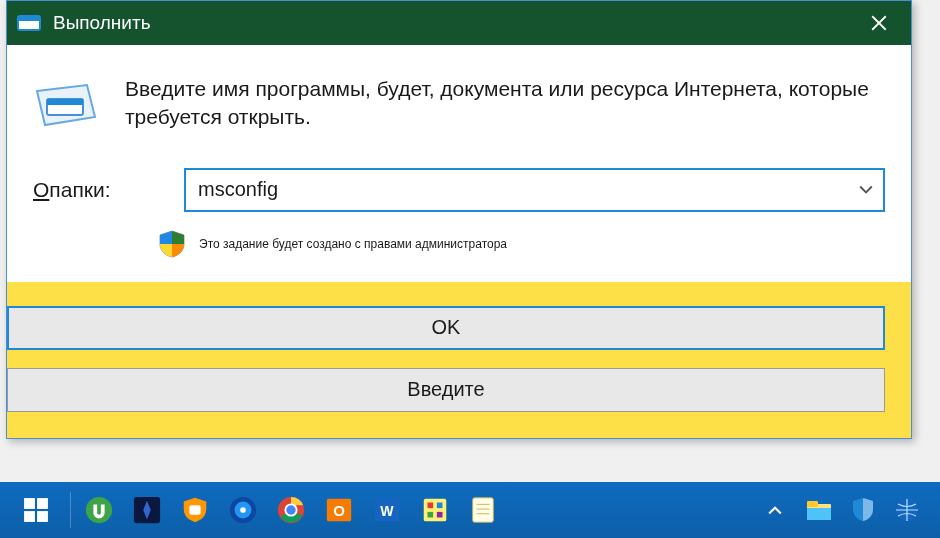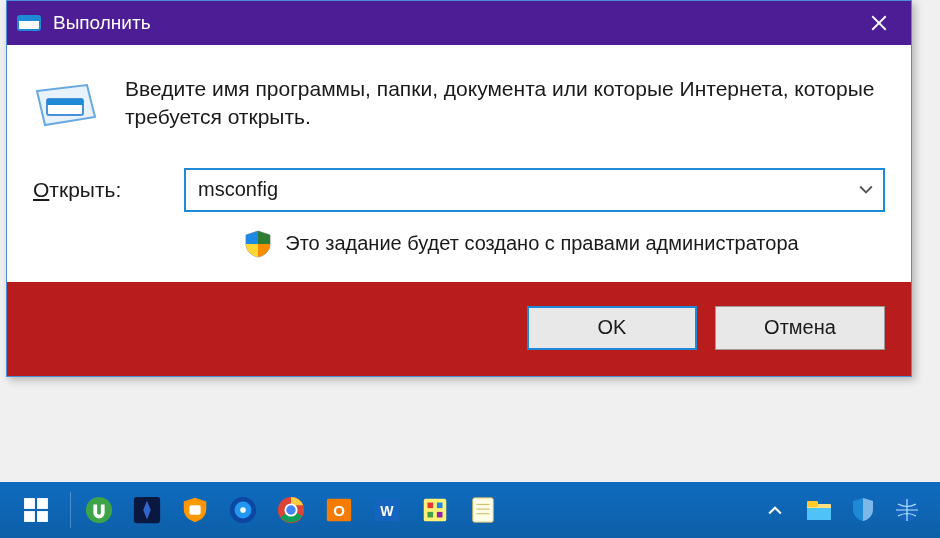--- a/index.html
+++ b/index.html
@@ -17,21 +17,21 @@
   .dialog {
     position: absolute;
     left: 6px;
     top: 0;
     width: 906px;
     background: #ffffff;
     border: 1px solid #4a90d9;
     box-shadow: 3px 3px 8px rgba(0,0,0,0.25);
   }
   .titlebar {
-    background: #4c1d95;
+    background: #14532d;
     color: #fff;
     height: 44px;
     display: flex;
     align-items: center;
     padding-left: 10px;
   }
   .titlebar .title-icon {
     width: 24px;
     height: 20px;
     margin-right: 12px;
@@ -108,35 +108,35 @@
     color: #555;
     font-size: 14px;
     pointer-events: none;
   }
 
   .admin-row {
     display: flex;
     align-items: center;
     gap: 14px;
     margin-left: 126px;
-    font-size: 20px;
-    color: #1a1a1a;
-    justify-content: center;
+    font-size: 12px;
+    color: #1a1a1a;
   }
   .shield {
     width: 26px;
     height: 28px;
   }
 
   .dialog-footer {
-    background: #b91c1c;
+    background: #fde047;
     padding: 24px 26px 26px 0;
     display: flex;
     justify-content: flex-end;
     gap: 18px;
+    flex-direction: column;
   }
   .dialog-footer button {
     min-width: 170px;
     height: 44px;
     background: #e8e8e8;
     border: 1px solid #9a9a9a;
     font-size: 20px;
     font-family: inherit;
     cursor: pointer;
     color: #1a1a1a;
@@ -225,26 +225,26 @@
 
   <div class="dialog-body">
     <div class="top-row">
       <span class="run-icon">
         <svg viewBox="0 0 66 50" width="66" height="50">
           <path d="M4 12 L54 6 L62 38 L12 46 Z" fill="#e8f2fb" stroke="#6aa8e0" stroke-width="2"></path>
           <rect x="14" y="20" width="36" height="16" rx="2" fill="#ffffff" stroke="#4a90d9" stroke-width="2"></rect>
           <rect x="14" y="20" width="36" height="6" fill="#1e8ad6"></rect>
         </svg>
       </span>
-      <div class="instruction">Введите имя программы, папки, документа или которые Интернета, которые требуется открыть.</div>
+      <div class="instruction">Введите имя программы, будет, документа или ресурса Интернета, которые требуется открыть.</div>
     </div>
 
     <div class="input-row">
       <div class="open-label">
-        <span class="mnemonic">О</span><span>ткрыть:</span>
+        <span class="mnemonic">О</span><span>папки:</span>
       </div>
       <div class="combo">
         <input type="text" value="msconfig" style="">
         <span class="chev">
           <svg viewBox="0 0 12 8" width="14" height="10">
               <path d="M1 1 L6 6 L11 1" fill="none" stroke="#555" stroke-width="1.6"></path>
             </svg>
         </span>
       </div>
     </div>
@@ -258,21 +258,21 @@
           <path d="M1 14 H13 V27 C7 26 1 21 1 14 Z" fill="#fdd835"></path>
           <path d="M25 14 H13 V27 C19 26 25 21 25 14 Z" fill="#fb8c00"></path>
         </svg>
       </span>
       <span>Это задание будет создано с правами администратора</span>
     </div>
   </div>
 
   <div class="dialog-footer">
     <button class="default">OK</button>
-    <button>Отмена</button>
+    <button>Введите</button>
   </div>
 </div>
 
 <div class="taskbar">
   <div class="start">
     <svg viewBox="0 0 24 24" width="26" height="26">
       <rect x="1" y="1" width="10" height="10" fill="#fff"></rect>
       <rect x="13" y="1" width="10" height="10" fill="#fff"></rect>
       <rect x="1" y="13" width="10" height="10" fill="#fff"></rect>
       <rect x="13" y="13" width="10" height="10" fill="#fff"></rect>

